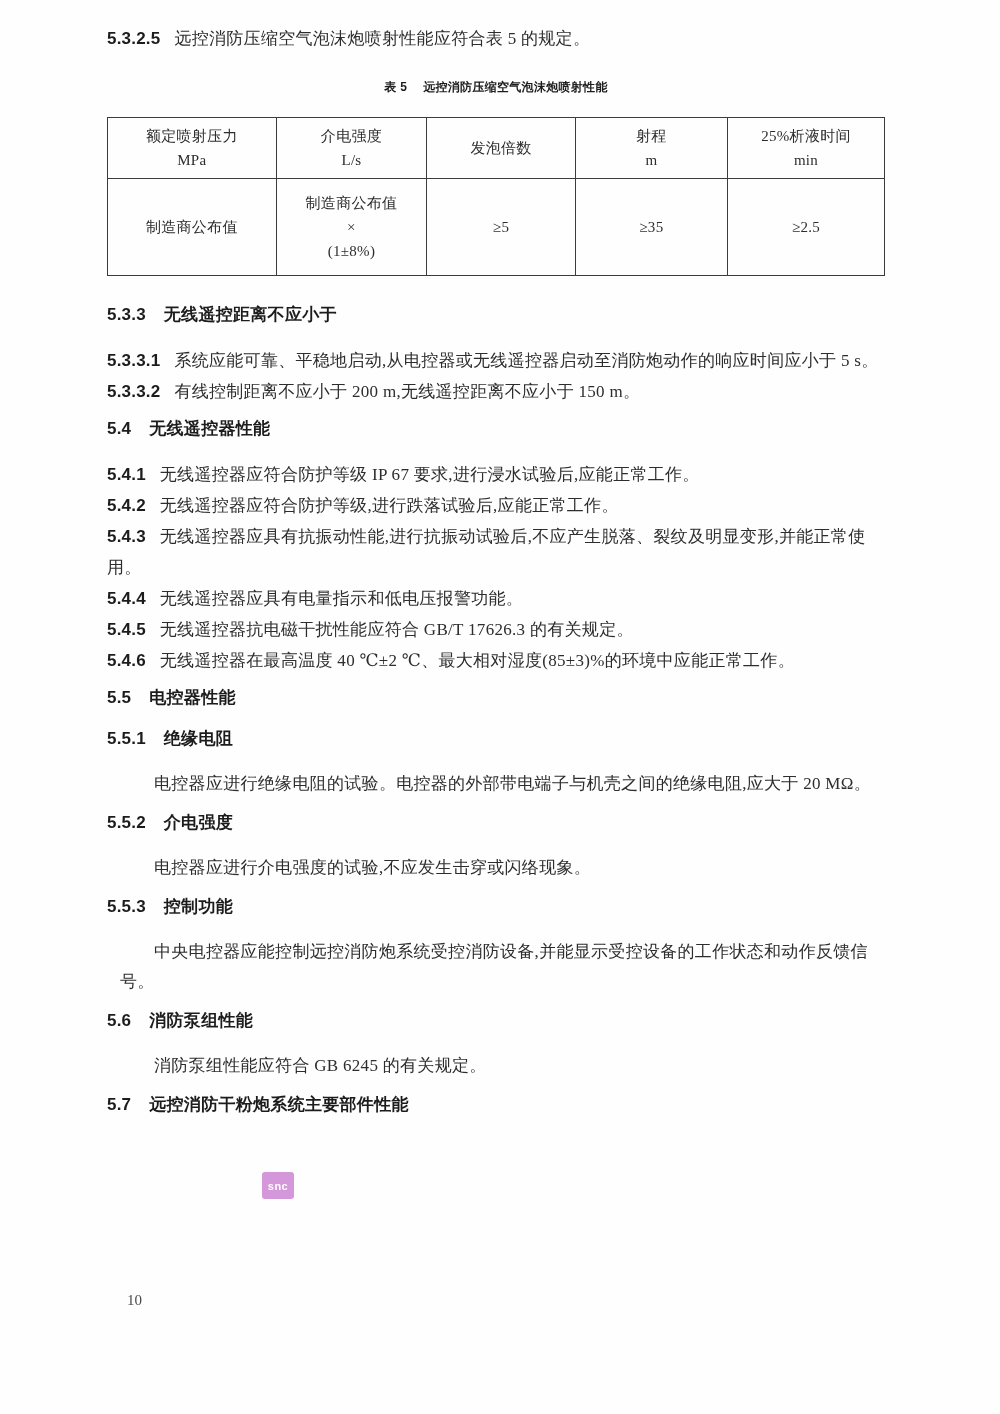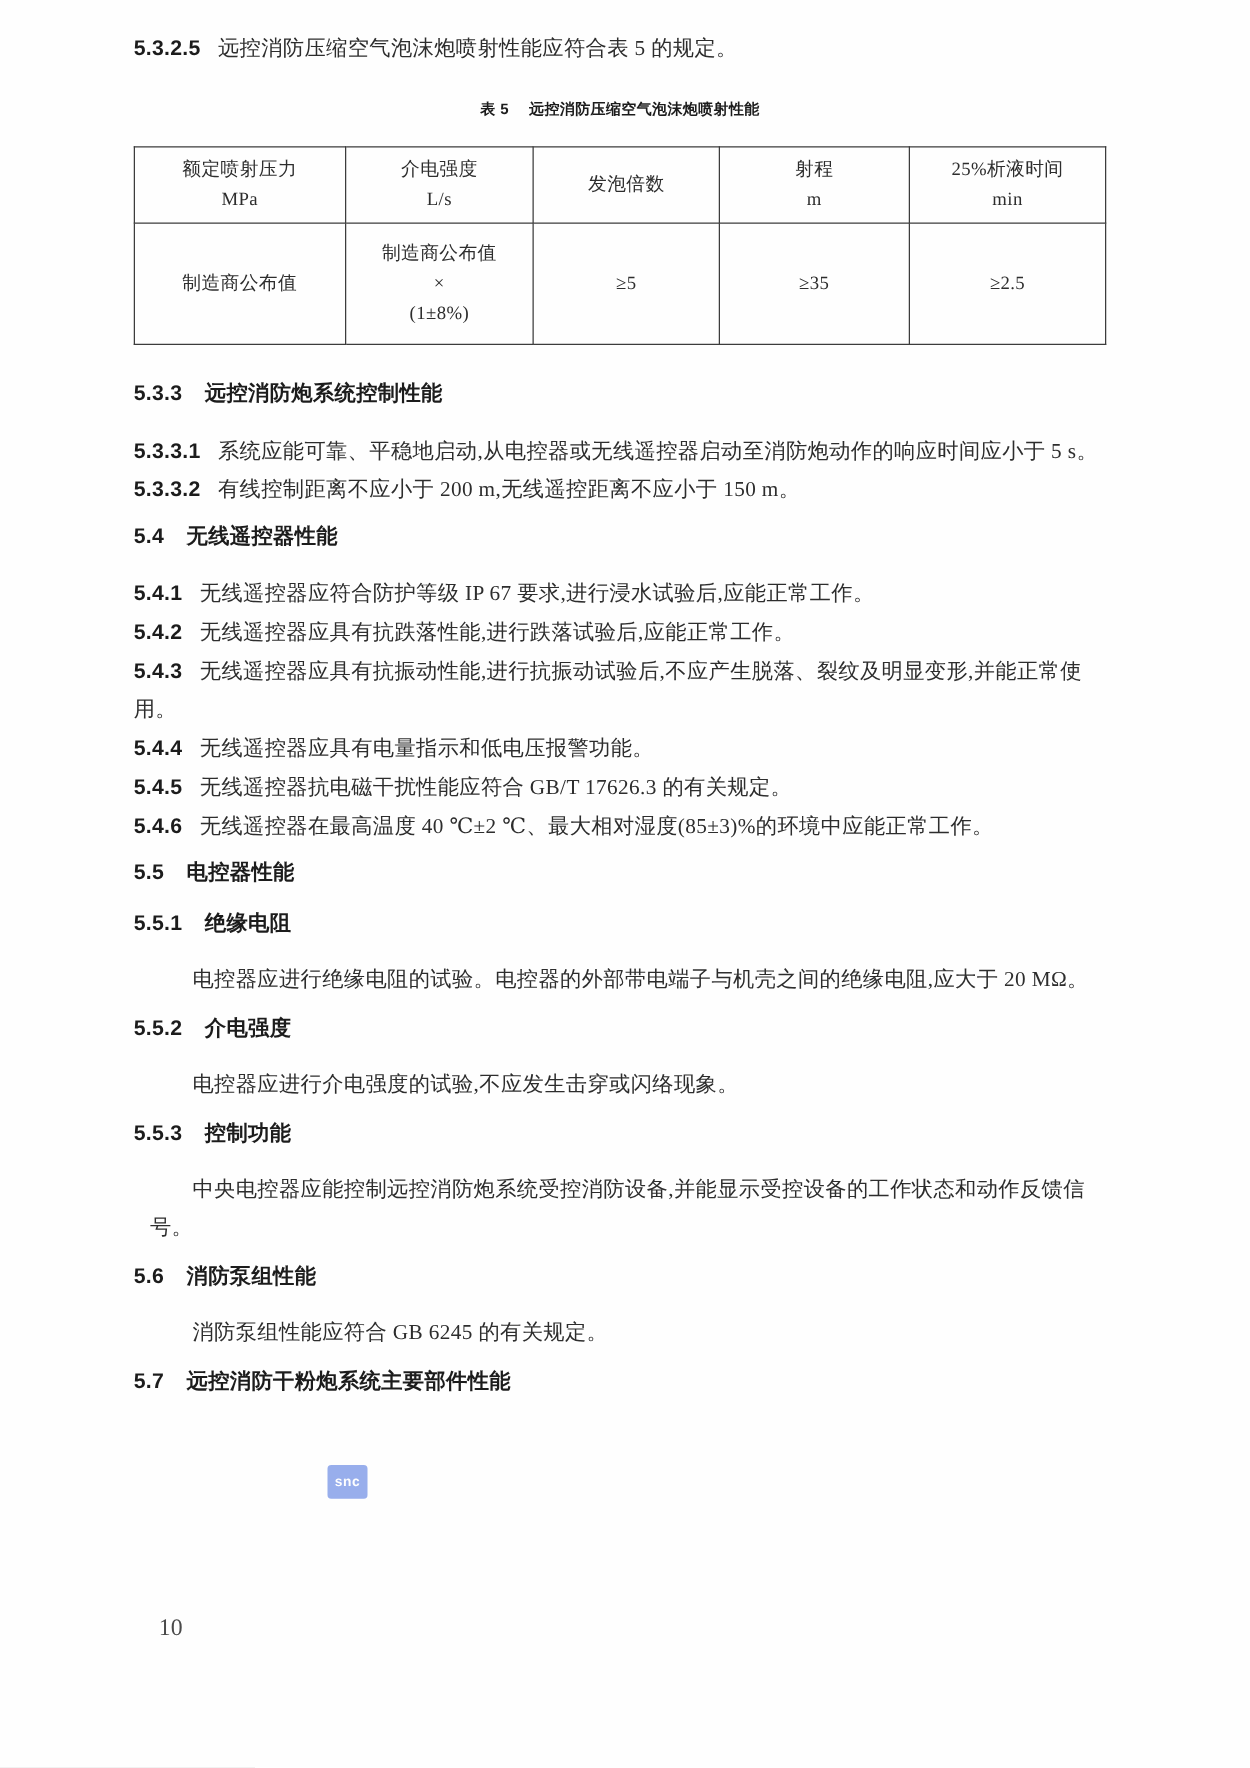--- a/index.html
+++ b/index.html
@@ -83,34 +83,34 @@
   .para{
     margin:13px;
     font-size:17px;
     line-height:30px;
     text-indent:2em;
   }
   .watermark{
     position:absolute;
     left:262px;top:1172px;
     width:32px;height:27px;
-    background:#1d4ed8;
+    background:#a21caf;
     opacity:0.45;
     border-radius:3px;
     color:#ffffff;
     font-family:"Liberation Sans","DejaVu Sans",sans-serif;
     font-weight:bold;
     font-size:11px;
     display:flex;align-items:center;justify-content:center;
     letter-spacing:0.5px;
   }
   .page-number{
     position:absolute;
     left:127px;top:1292px;
-    font-size:19px;
+    font-size:15px;
     color:#4a4a4a;
     font-family:"Liberation Serif","DejaVu Serif",serif;
   }
 </style>
 </head>
 <body>
 
 <div class="page">
   <div class="content">
 
@@ -158,27 +158,27 @@
               <div>×</div>
               <div>(1±8%)</div>
             </td>
           <td>≥5</td>
           <td>≥35</td>
           <td>≥2.5</td>
         </tr>
       </tbody>
     </table>
 
-    <div class="heading mt-table"><span class="clause-num">5.3.3</span><span>远控消防炮系统控制性能</span></div>
+    <div class="heading mt-table"><span class="clause-num">5.3.3</span><span>无线遥控距离不应小于</span></div>
     <p class="clause-line"><span class="clause-num">5.3.3.1</span><span>系统应能可靠、平稳地启动,从电控器或无线遥控器启动至消防炮动作的响应时间应小于 5 s。</span></p>
     <p class="clause-line"><span class="clause-num">5.3.3.2</span><span>有线控制距离不应小于 200 m,无线遥控距离不应小于 150 m。</span></p>
 
     <div class="heading"><span class="clause-num">5.4</span><span>无线遥控器性能</span></div>
     <p class="clause-line"><span class="clause-num">5.4.1</span><span>无线遥控器应符合防护等级 IP 67 要求,进行浸水试验后,应能正常工作。</span></p>
-    <p class="clause-line"><span class="clause-num">5.4.2</span><span>无线遥控器应具有抗跌落性能,进行跌落试验后,应能正常工作。</span></p>
+    <p class="clause-line"><span class="clause-num">5.4.2</span><span>无线遥控器应符合防护等级,进行跌落试验后,应能正常工作。</span></p>
     <p class="clause-line"><span class="clause-num">5.4.3</span><span>无线遥控器应具有抗振动性能,进行抗振动试验后,不应产生脱落、裂纹及明显变形,并能正常使用。</span></p>
     <p class="clause-line"><span class="clause-num">5.4.4</span><span>无线遥控器应具有电量指示和低电压报警功能。</span></p>
     <p class="clause-line"><span class="clause-num">5.4.5</span><span>无线遥控器抗电磁干扰性能应符合 GB/T 17626.3 的有关规定。</span></p>
     <p class="clause-line"><span class="clause-num">5.4.6</span><span>无线遥控器在最高温度 40 ℃±2 ℃、最大相对湿度(85±3)%的环境中应能正常工作。</span></p>
 
     <div class="heading"><span class="clause-num">5.5</span><span>电控器性能</span></div>
     <div class="heading"><span class="clause-num">5.5.1</span><span>绝缘电阻</span></div>
     <p class="para">电控器应进行绝缘电阻的试验。电控器的外部带电端子与机壳之间的绝缘电阻,应大于 20 MΩ。</p>
     <div class="heading"><span class="clause-num">5.5.2</span><span>介电强度</span></div>
     <p class="para">电控器应进行介电强度的试验,不应发生击穿或闪络现象。</p>

